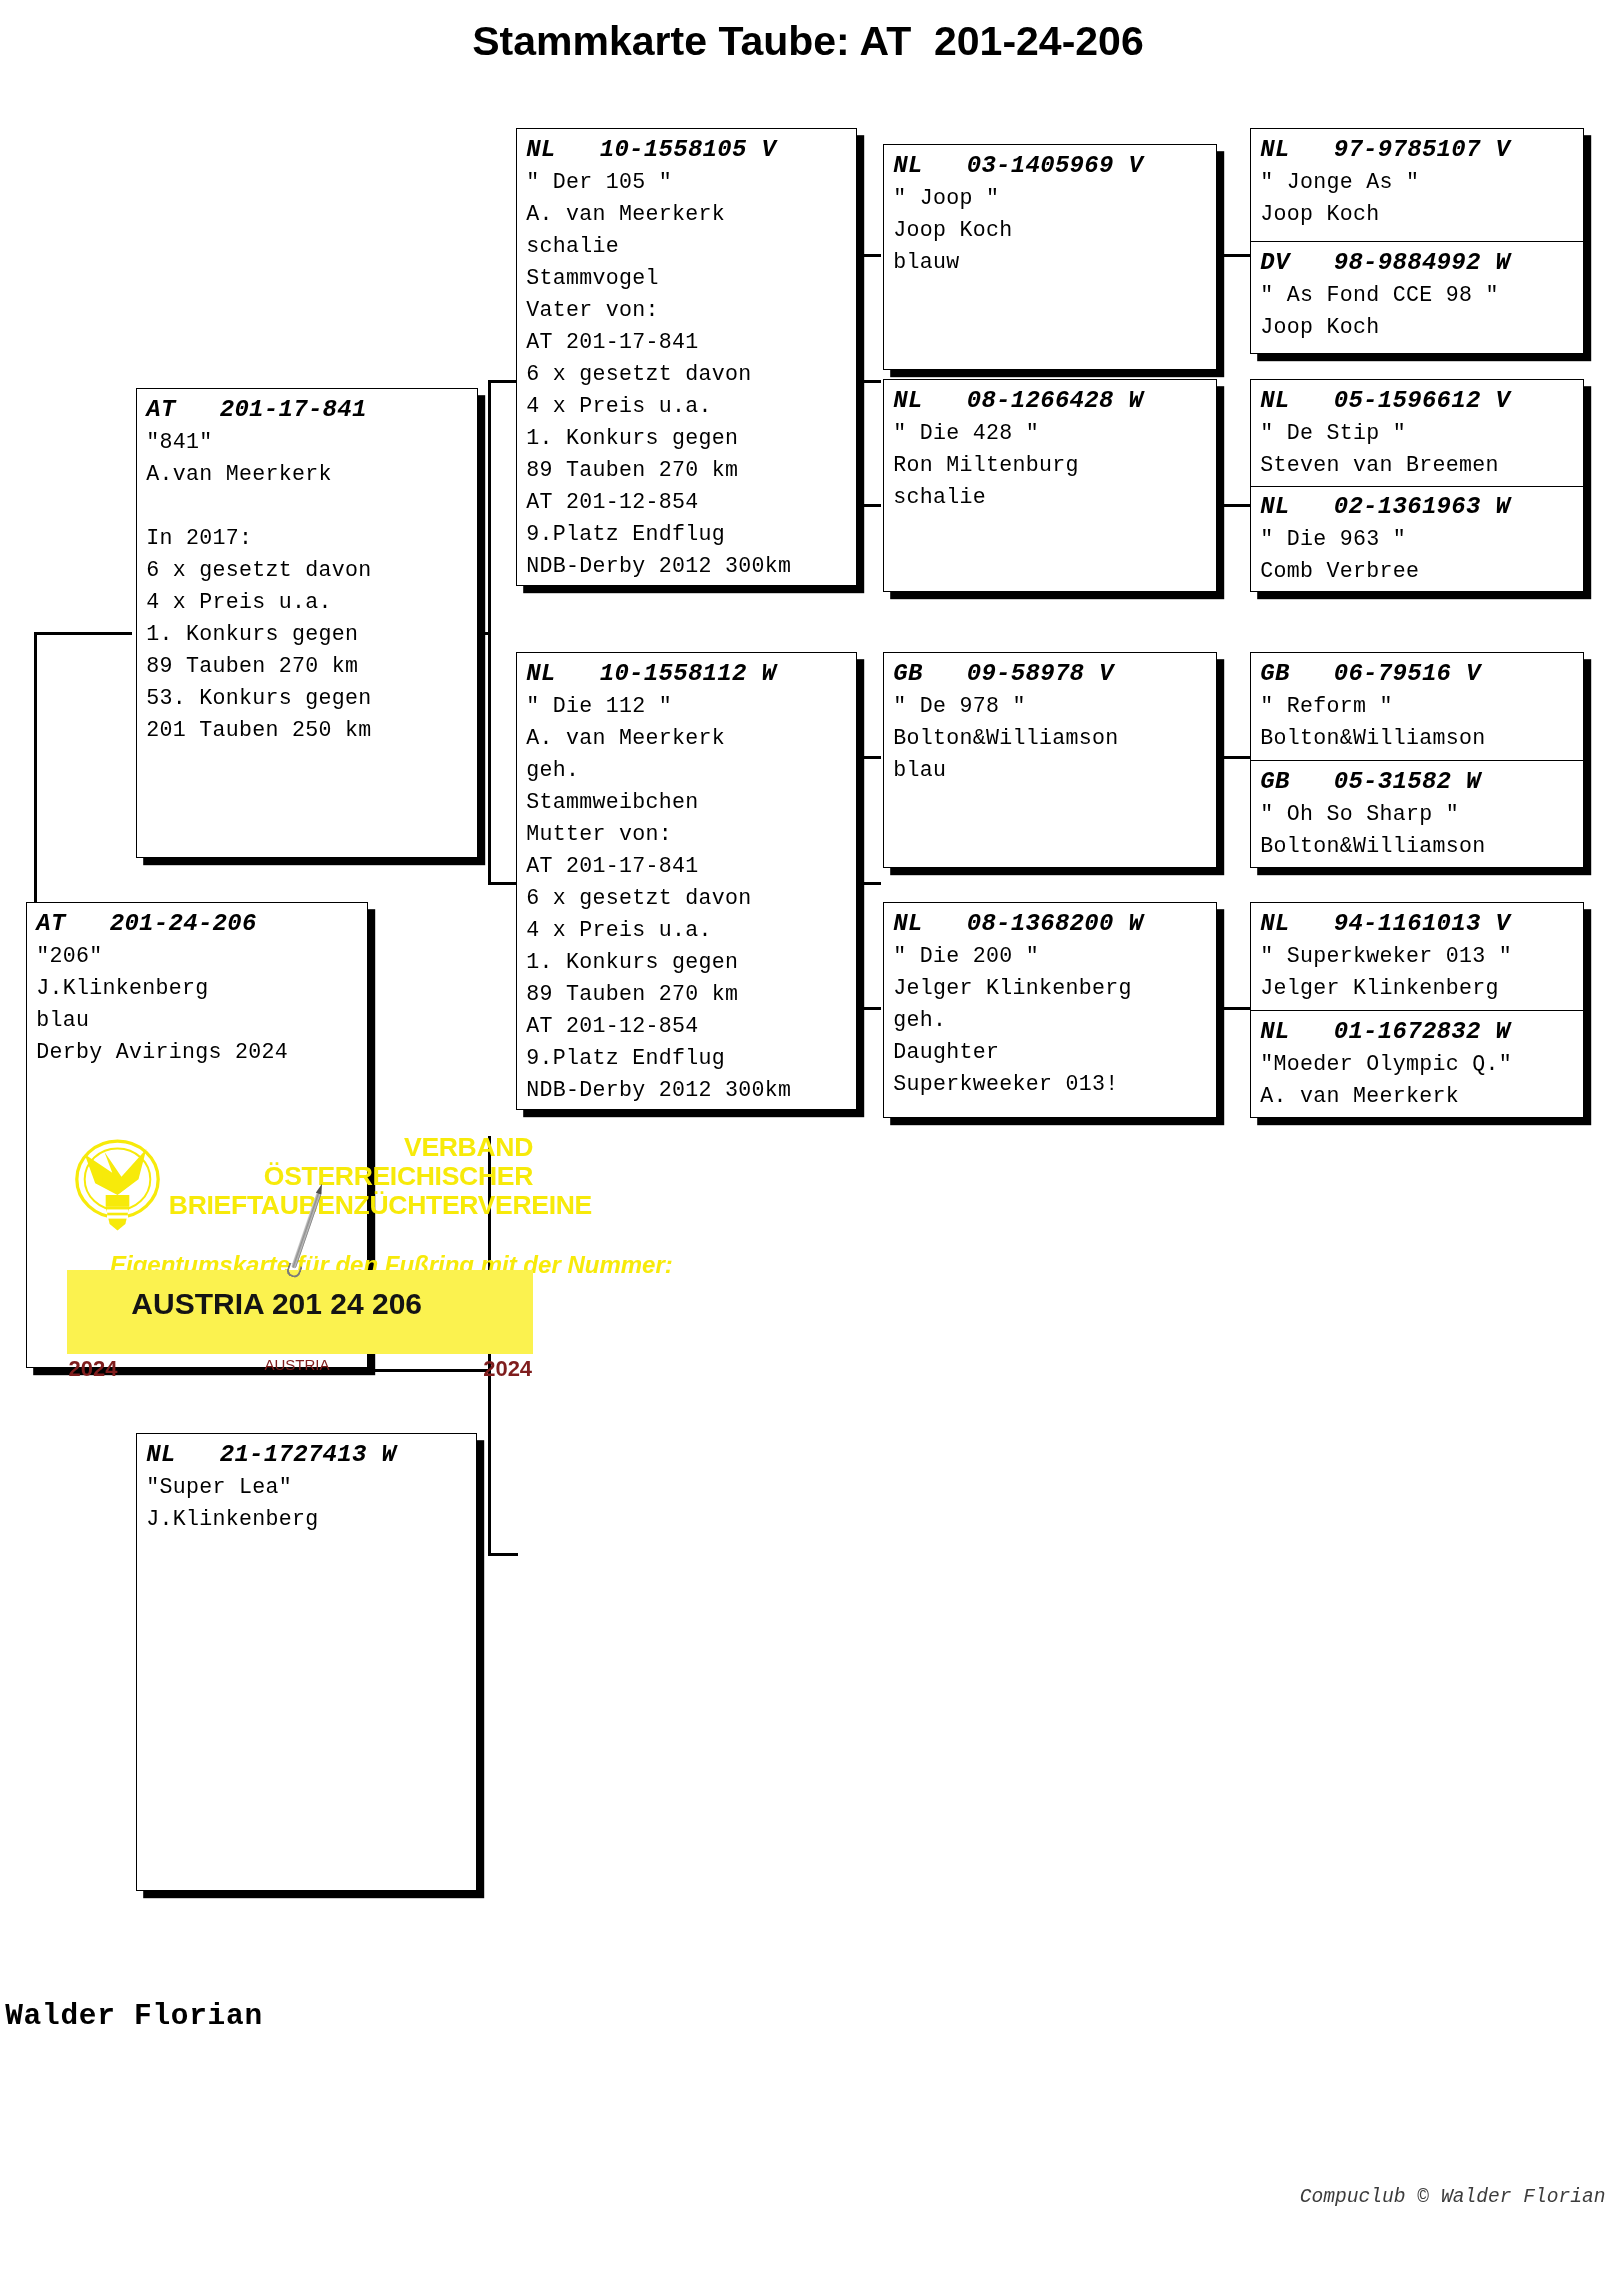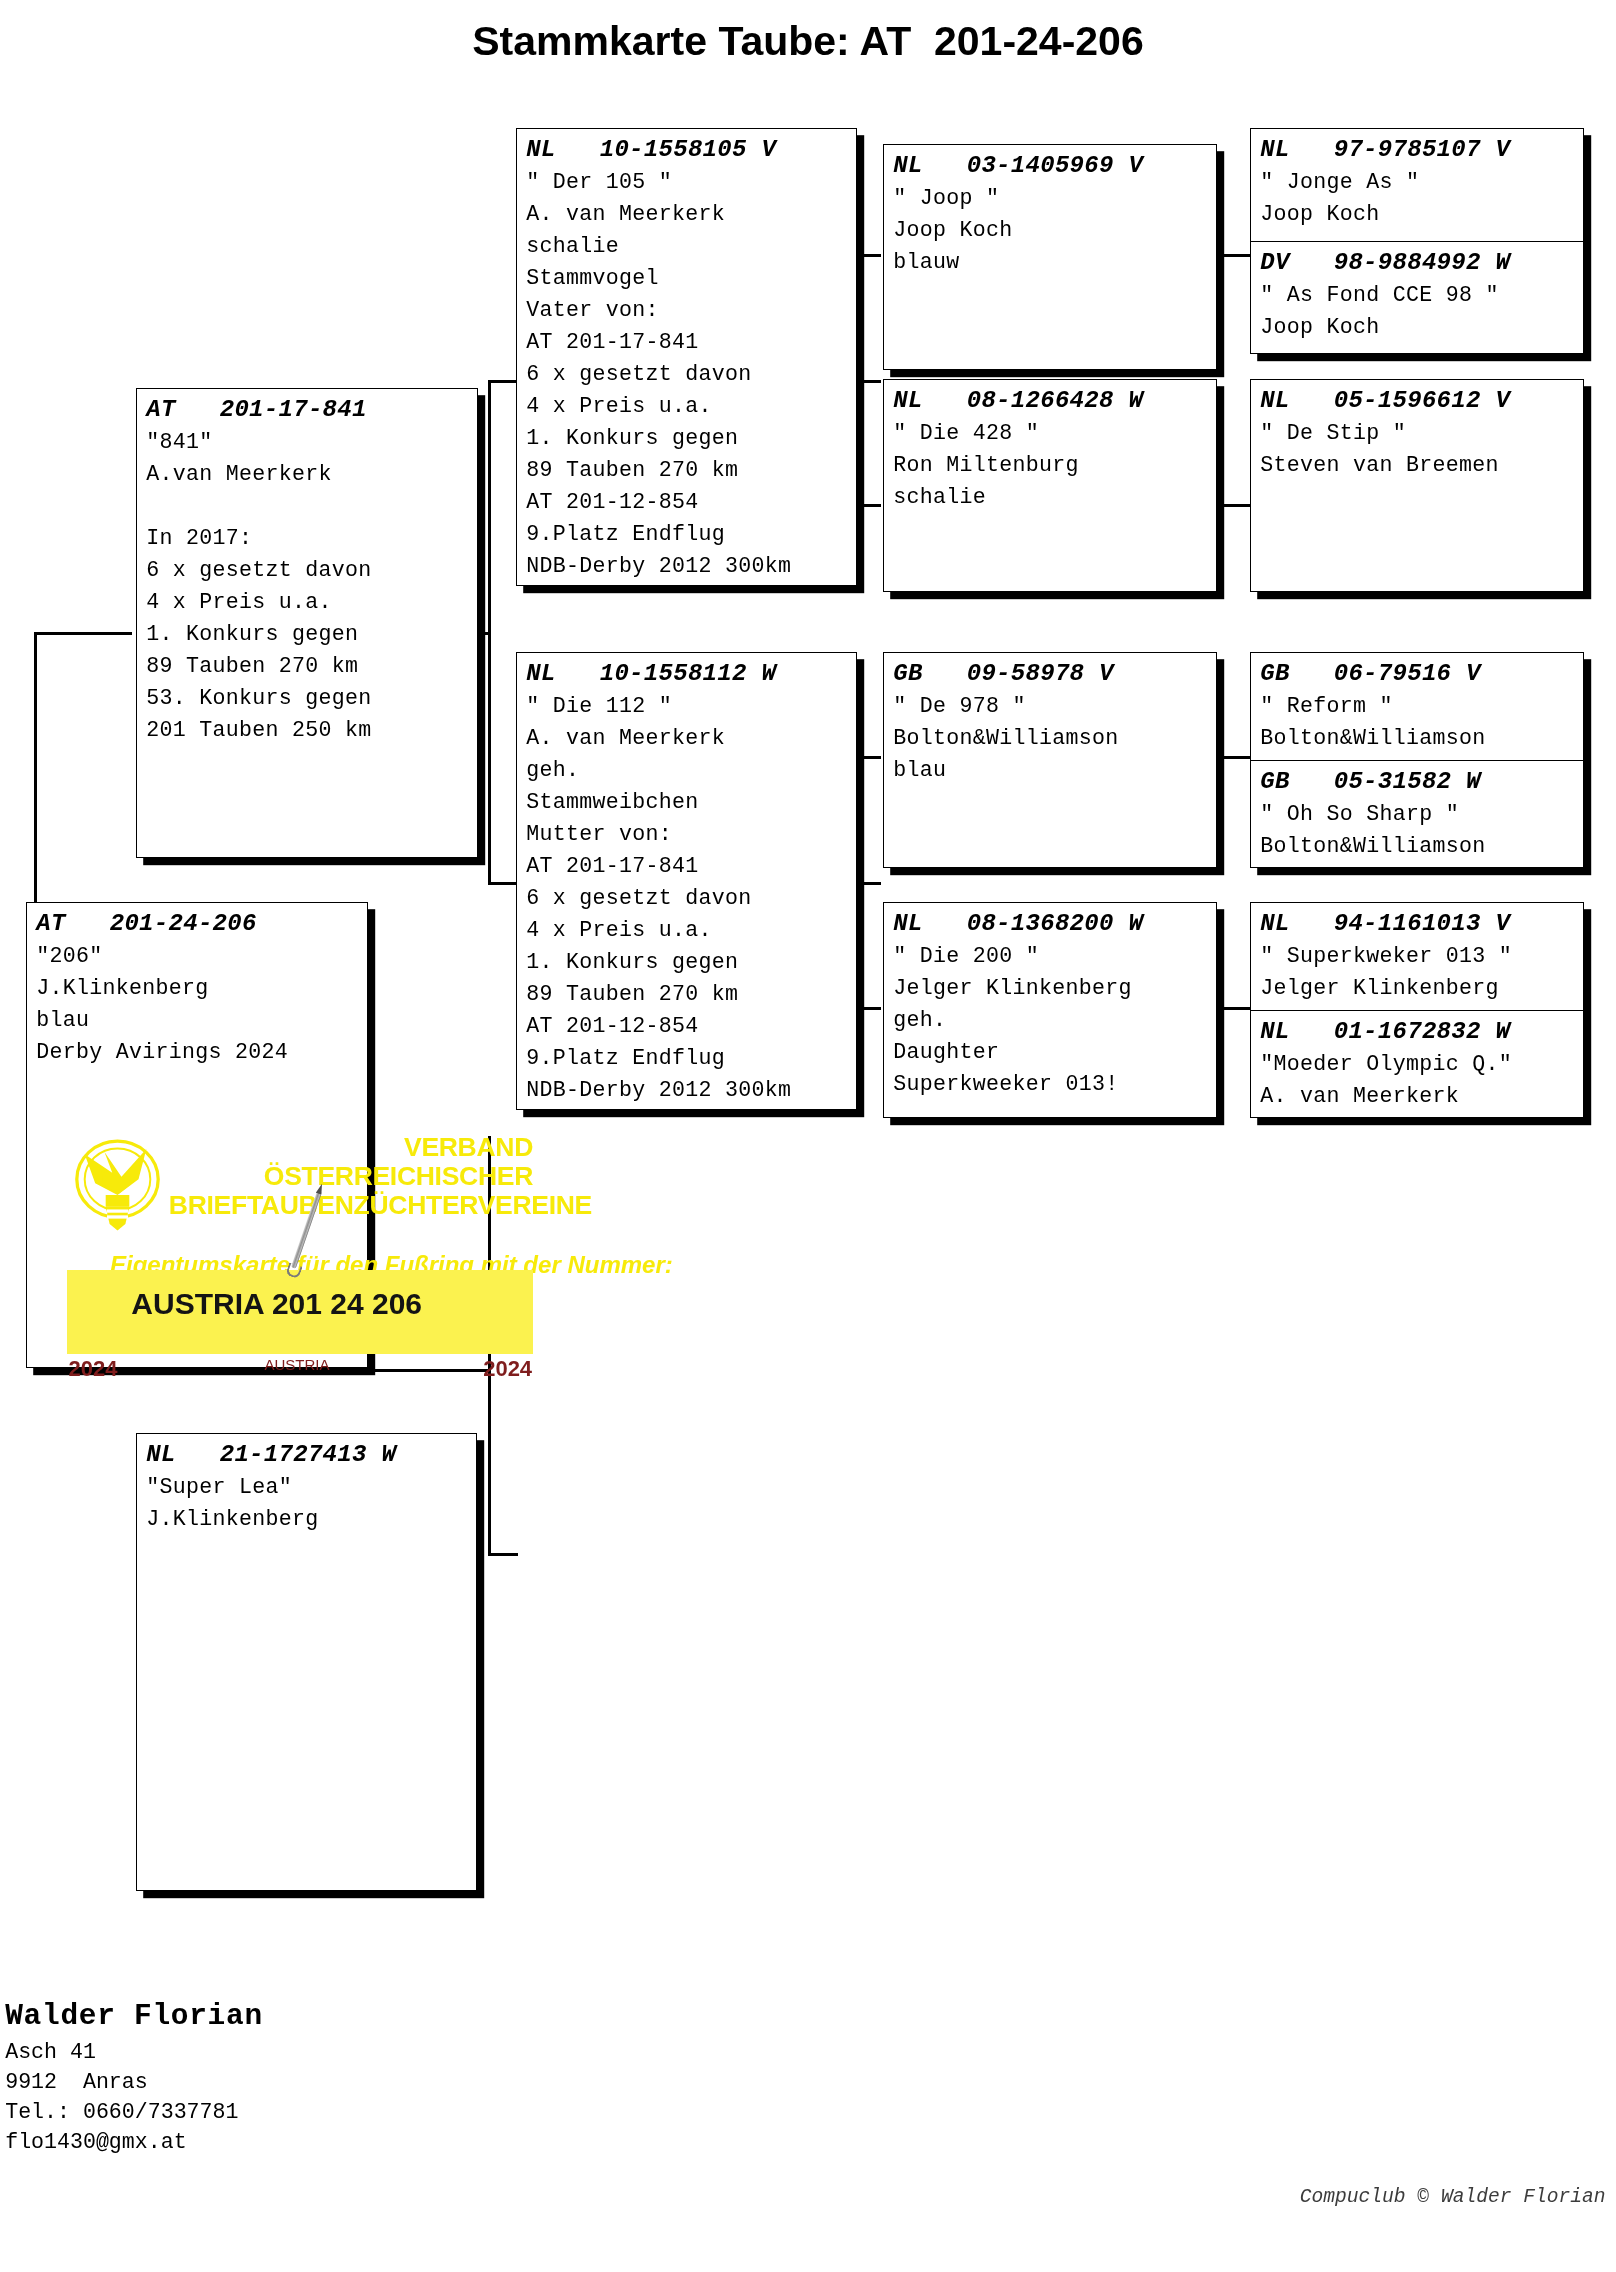--- a/index.html
+++ b/index.html
@@ -382,20 +382,27 @@
 </div>
 
 <div class="box split" style="left:1250px; top:379px; width:334px; height:213px;">
   <div class="half" style="height:50%;">
     <div class="box-inner">
       <div class="ring">NL   05-1596612 V</div>
       <div class="lines">" De Stip "
 Steven van Breemen</div>
     </div>
   </div>
+  <div class="half" style="height:50%;">
+    <div class="box-inner">
+      <div class="ring">NL   02-1361963 W</div>
+      <div class="lines">" Die 963 "
+Comb Verbree</div>
+    </div>
+  </div>
 </div>
 
 <div class="box split" style="left:1250px; top:652px; width:334px; height:216px;">
   <div class="half" style="height:50%;">
     <div class="box-inner">
       <div class="ring">GB   06-79516 V</div>
       <div class="lines">" Reform "
 Bolton&amp;Williamson</div>
     </div>
   </div>
@@ -445,19 +452,15 @@
   <div class="rc-band"></div>
   <div class="rc-number">AUSTRIA 201 24 206</div>
   <div class="rc-year-l">2024</div>
   <div class="rc-country">AUSTRIA</div>
   <div class="rc-year-r">2024</div>
   <div class="rc-pin"></div>
 </div>
 
 <div class="footer">
   <div class="footer-name">Walder Florian</div>
-  <div class="footer-lines">Asch 41
-9912  Anras
-Tel.: 0660/7337781
-flo1430@gmx.at</div>
 </div>
 <div class="copyright">Compuclub © Walder Florian</div>
 
 
 </body></html>

